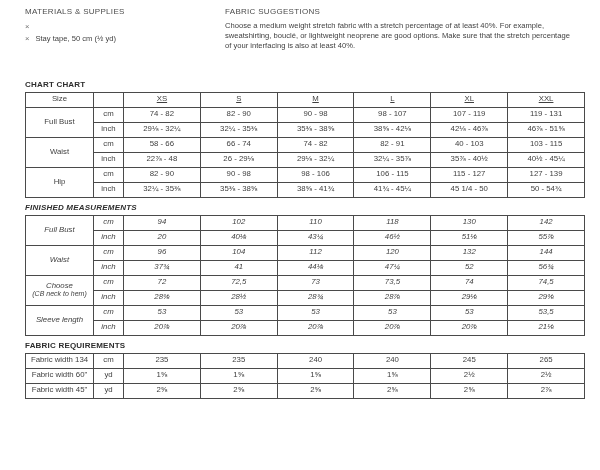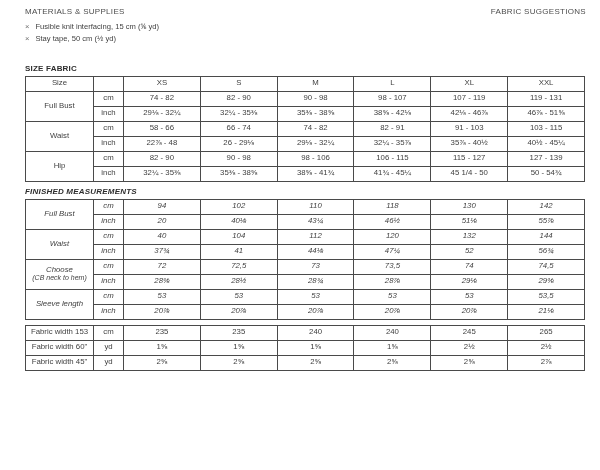--- a/index.html
+++ b/index.html
@@ -4,26 +4,26 @@
 <style>
   * { box-sizing: border-box; }
   html, body { margin: 0; padding: 0; }
   body {
     width: 600px; height: 470px;
     background: #ffffff;
     font-family: "Liberation Sans", sans-serif;
     color: #3f3f3f;
     overflow: hidden;
   }
-  .page { padding: 7px 14px 4px 25px; }
+  .page { padding: 7px 22px 4px 25px; }
 
   
   .top-area { display: flex; align-items: flex-start; }
   .col-left  { width: 200px; flex: 0 0 200px; }
-  .col-right { flex: 1 1 auto; max-width: 368px; text-align: right; }
+  .col-right { flex: 1 1 auto; max-width: 368px; }
 
   .sec-heading {
     font-size: 8px; letter-spacing: .3px;
     color: #4c4c4c; font-weight: 400;
     margin: 0 0 5px 0;
   }
   .mat-list { margin: 0; padding: 0; list-style: none; }
   .mat-item { font-size: 7.6px; line-height: 1.55; color: #3f3f3f; display: flex; }
   .mat-bullet { color: #6e6e6e; margin-right: 6px; }
 
@@ -54,51 +54,51 @@
     font-size: 7.8px;
     color: #3f3f3f;
     height: 15px;
     padding: 0 2px;
     line-height: 1.1;
     overflow: hidden;
     white-space: nowrap;
   }
   td.label-cell  { font-size: 7.5px; white-space: normal; }
   td.unit-cell   { font-size: 7.2px; }
-  td.size-header { font-size: 7.8px; }
+  td.size-header { font-size: 7.8px; text-decoration: underline; }
   .label-sub { font-size: 7px; }
 </style>
 </head>
 <body>
 
 <div class="page">
 
   <div class="top-area">
     <div class="col-left">
       <div class="sec-heading">MATERIALS &amp; SUPPLIES</div>
       <ul class="mat-list">
           <li class="mat-item">
             <span class="mat-bullet">×</span>
-            <span>Fusible knit interfacing, 15 cm (⅙ yd)</span>
           </li>
           <li class="mat-item">
             <span class="mat-bullet">×</span>
             <span>Stay tape, 50 cm (½ yd)</span>
           </li>
         </ul>
     </div>
     <div class="col-right">
       <div class="sec-heading">FABRIC SUGGESTIONS</div>
       <div>
+          <p class="para">Choose a medium weight stretch fabric with a stretch percentage of at least 40%. For example, sweatshirting, bouclé, or lightweight neoprene are good options. Make sure that the stretch percentage of your interfacing is also at least 40%.</p>
         </div>
     </div>
   </div>
 
   <div class="size-section">
-    <div class="table-heading">SIZE FABRIC</div>
+    <div class="table-heading">CHART CHART</div>
     <table class="meas">
         <colgroup>
           <col style="width: 68px;">
           <col style="width: 30px;">
           <col>
           <col>
           <col>
           <col>
           <col>
           <col>
@@ -137,21 +137,21 @@
           </tr>
           <tr>
             <td class="label-cell" rowspan="2">
               <div>Waist</div>
             </td>
             <td class="unit-cell">cm</td>
             <td>58 - 66</td>
             <td>66 - 74</td>
             <td>74 - 82</td>
             <td>82 - 91</td>
-            <td>91 - 103</td>
+            <td>40 - 103</td>
             <td>103 - 115</td>
           </tr>
           <tr>
             <td class="unit-cell">inch</td>
             <td>22⅞ - 48</td>
             <td>26 - 29⅛</td>
             <td>29⅛ - 32¼</td>
             <td>32¼ - 35⅞</td>
             <td>35⅞ - 40½</td>
             <td>40½ - 45¼</td>
@@ -214,21 +214,21 @@
             <td>43¼</td>
             <td>46½</td>
             <td>51⅛</td>
             <td>55⅞</td>
           </tr>
           <tr>
             <td class="label-cell" rowspan="2">
               <div>Waist</div>
             </td>
             <td class="unit-cell">cm</td>
-            <td>40</td>
+            <td>96</td>
             <td>104</td>
             <td>112</td>
             <td>120</td>
             <td>132</td>
             <td>144</td>
           </tr>
           <tr>
             <td class="unit-cell">inch</td>
             <td>37¾</td>
             <td>41</td>
@@ -278,35 +278,36 @@
             <td>20⅞</td>
             <td>20⅞</td>
             <td>20⅞</td>
             <td>21⅛</td>
           </tr>
         </tbody>
       </table>
   </div>
 
   <div class="fabric-section">
+    <div class="table-heading">FABRIC REQUIREMENTS</div>
     <table class="meas">
         <colgroup>
           <col style="width: 68px;">
           <col style="width: 30px;">
           <col>
           <col>
           <col>
           <col>
           <col>
           <col>
         </colgroup>
         <tbody id="fabric-body">
           <tr>
             <td class="label-cell" rowspan="1">
-              <div>Fabric width 153</div>
+              <div>Fabric width 134</div>
             </td>
             <td class="unit-cell">cm</td>
             <td>235</td>
             <td>235</td>
             <td>240</td>
             <td>240</td>
             <td>245</td>
             <td>265</td>
           </tr>
           <tr>

